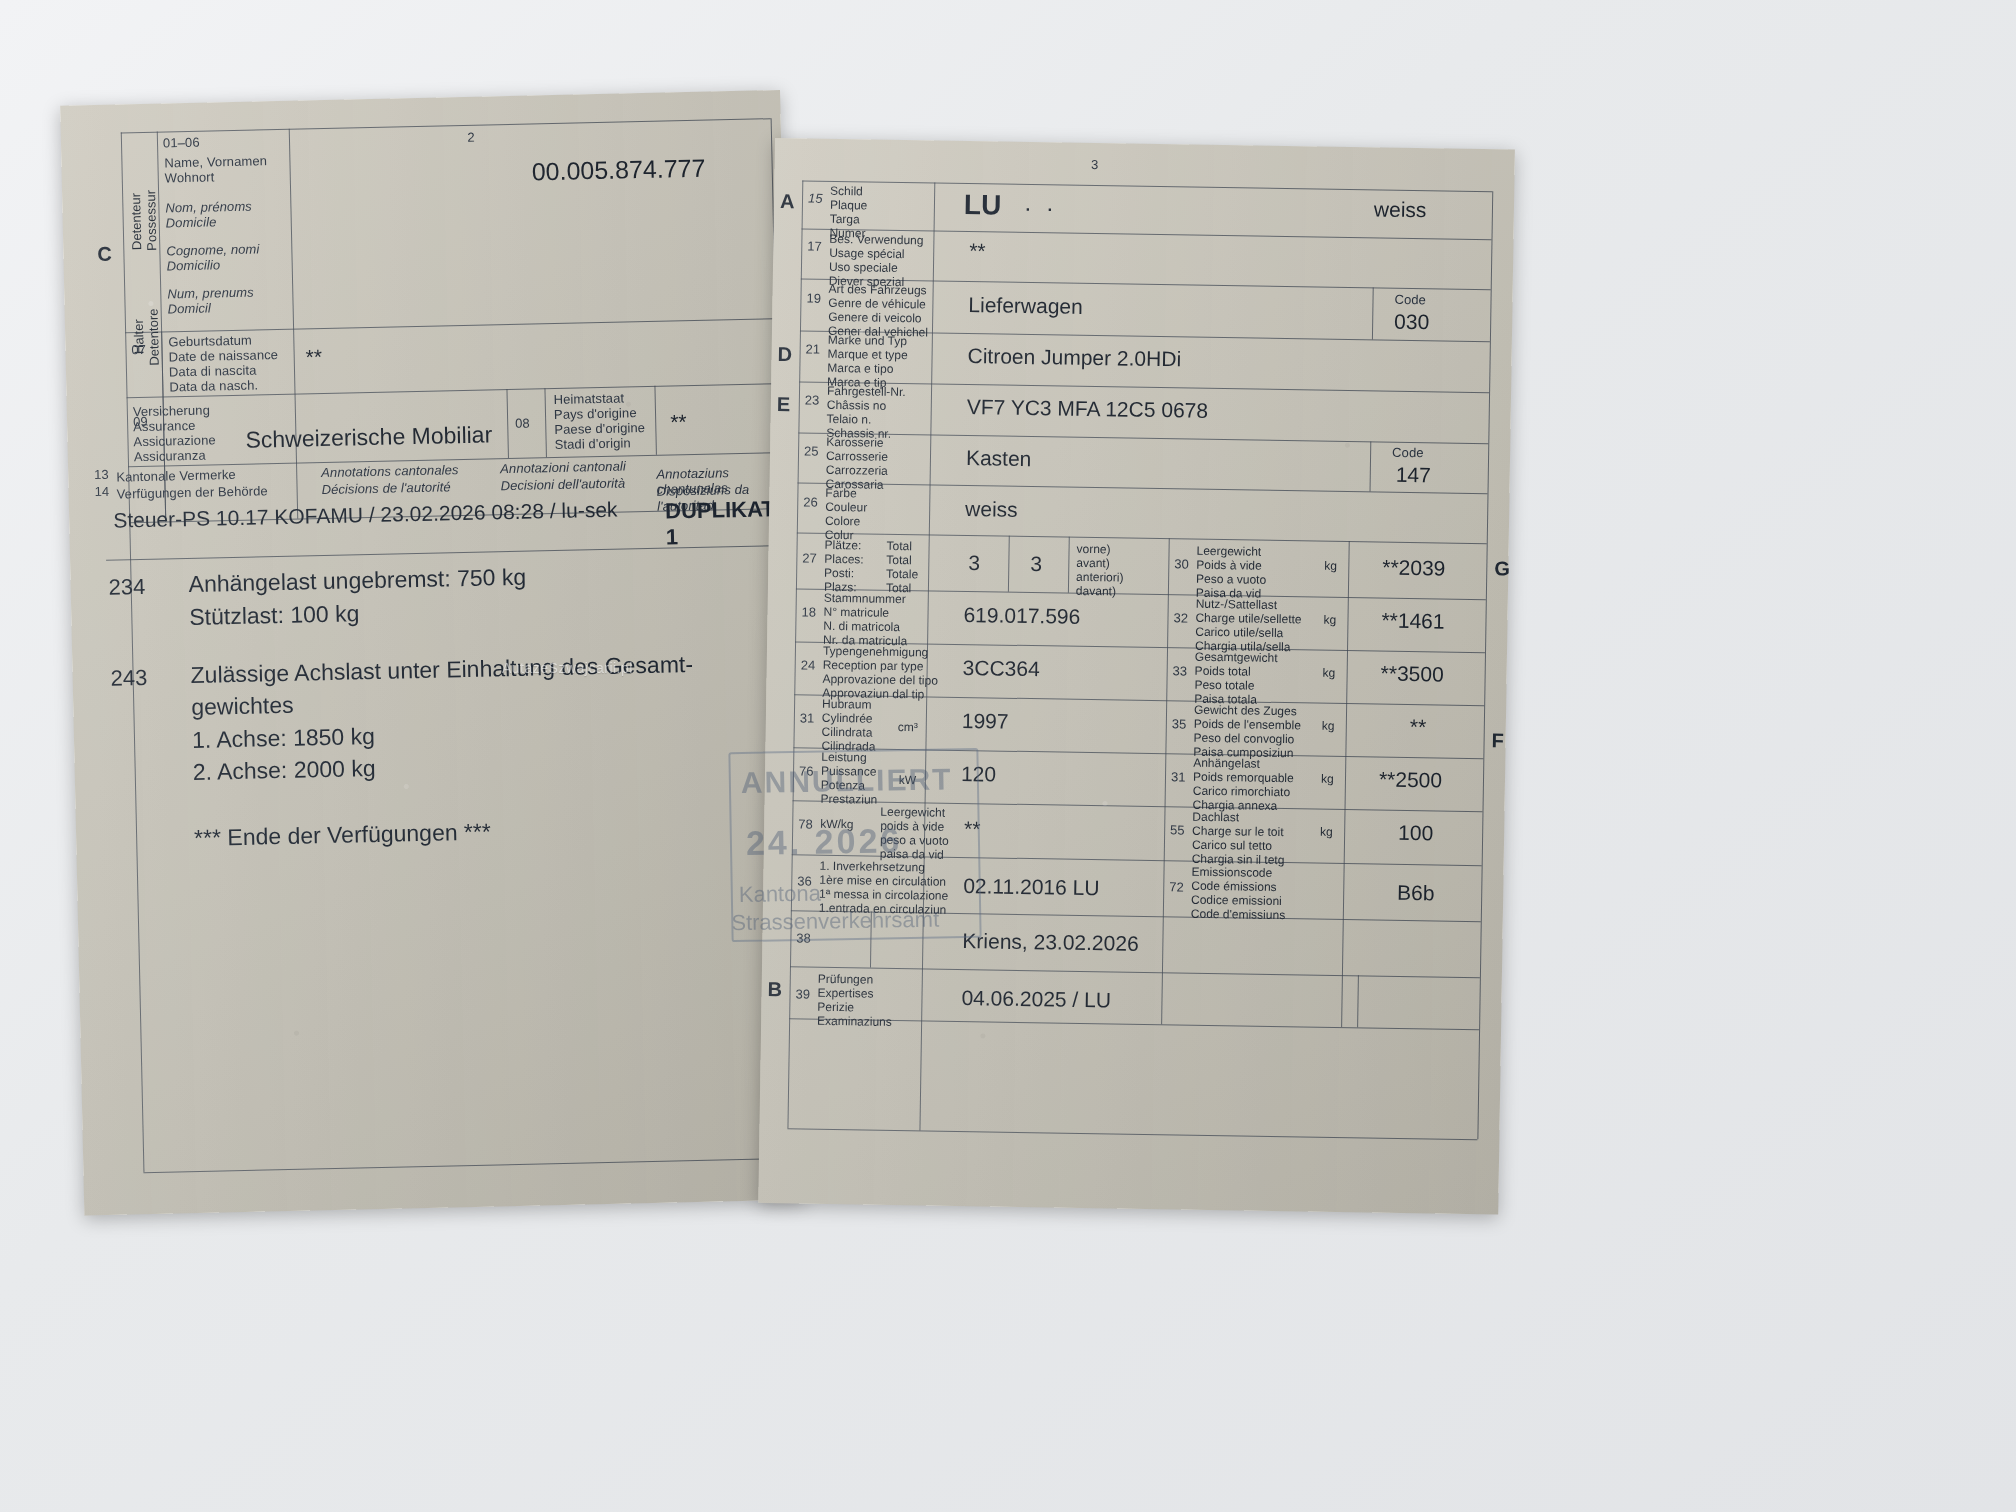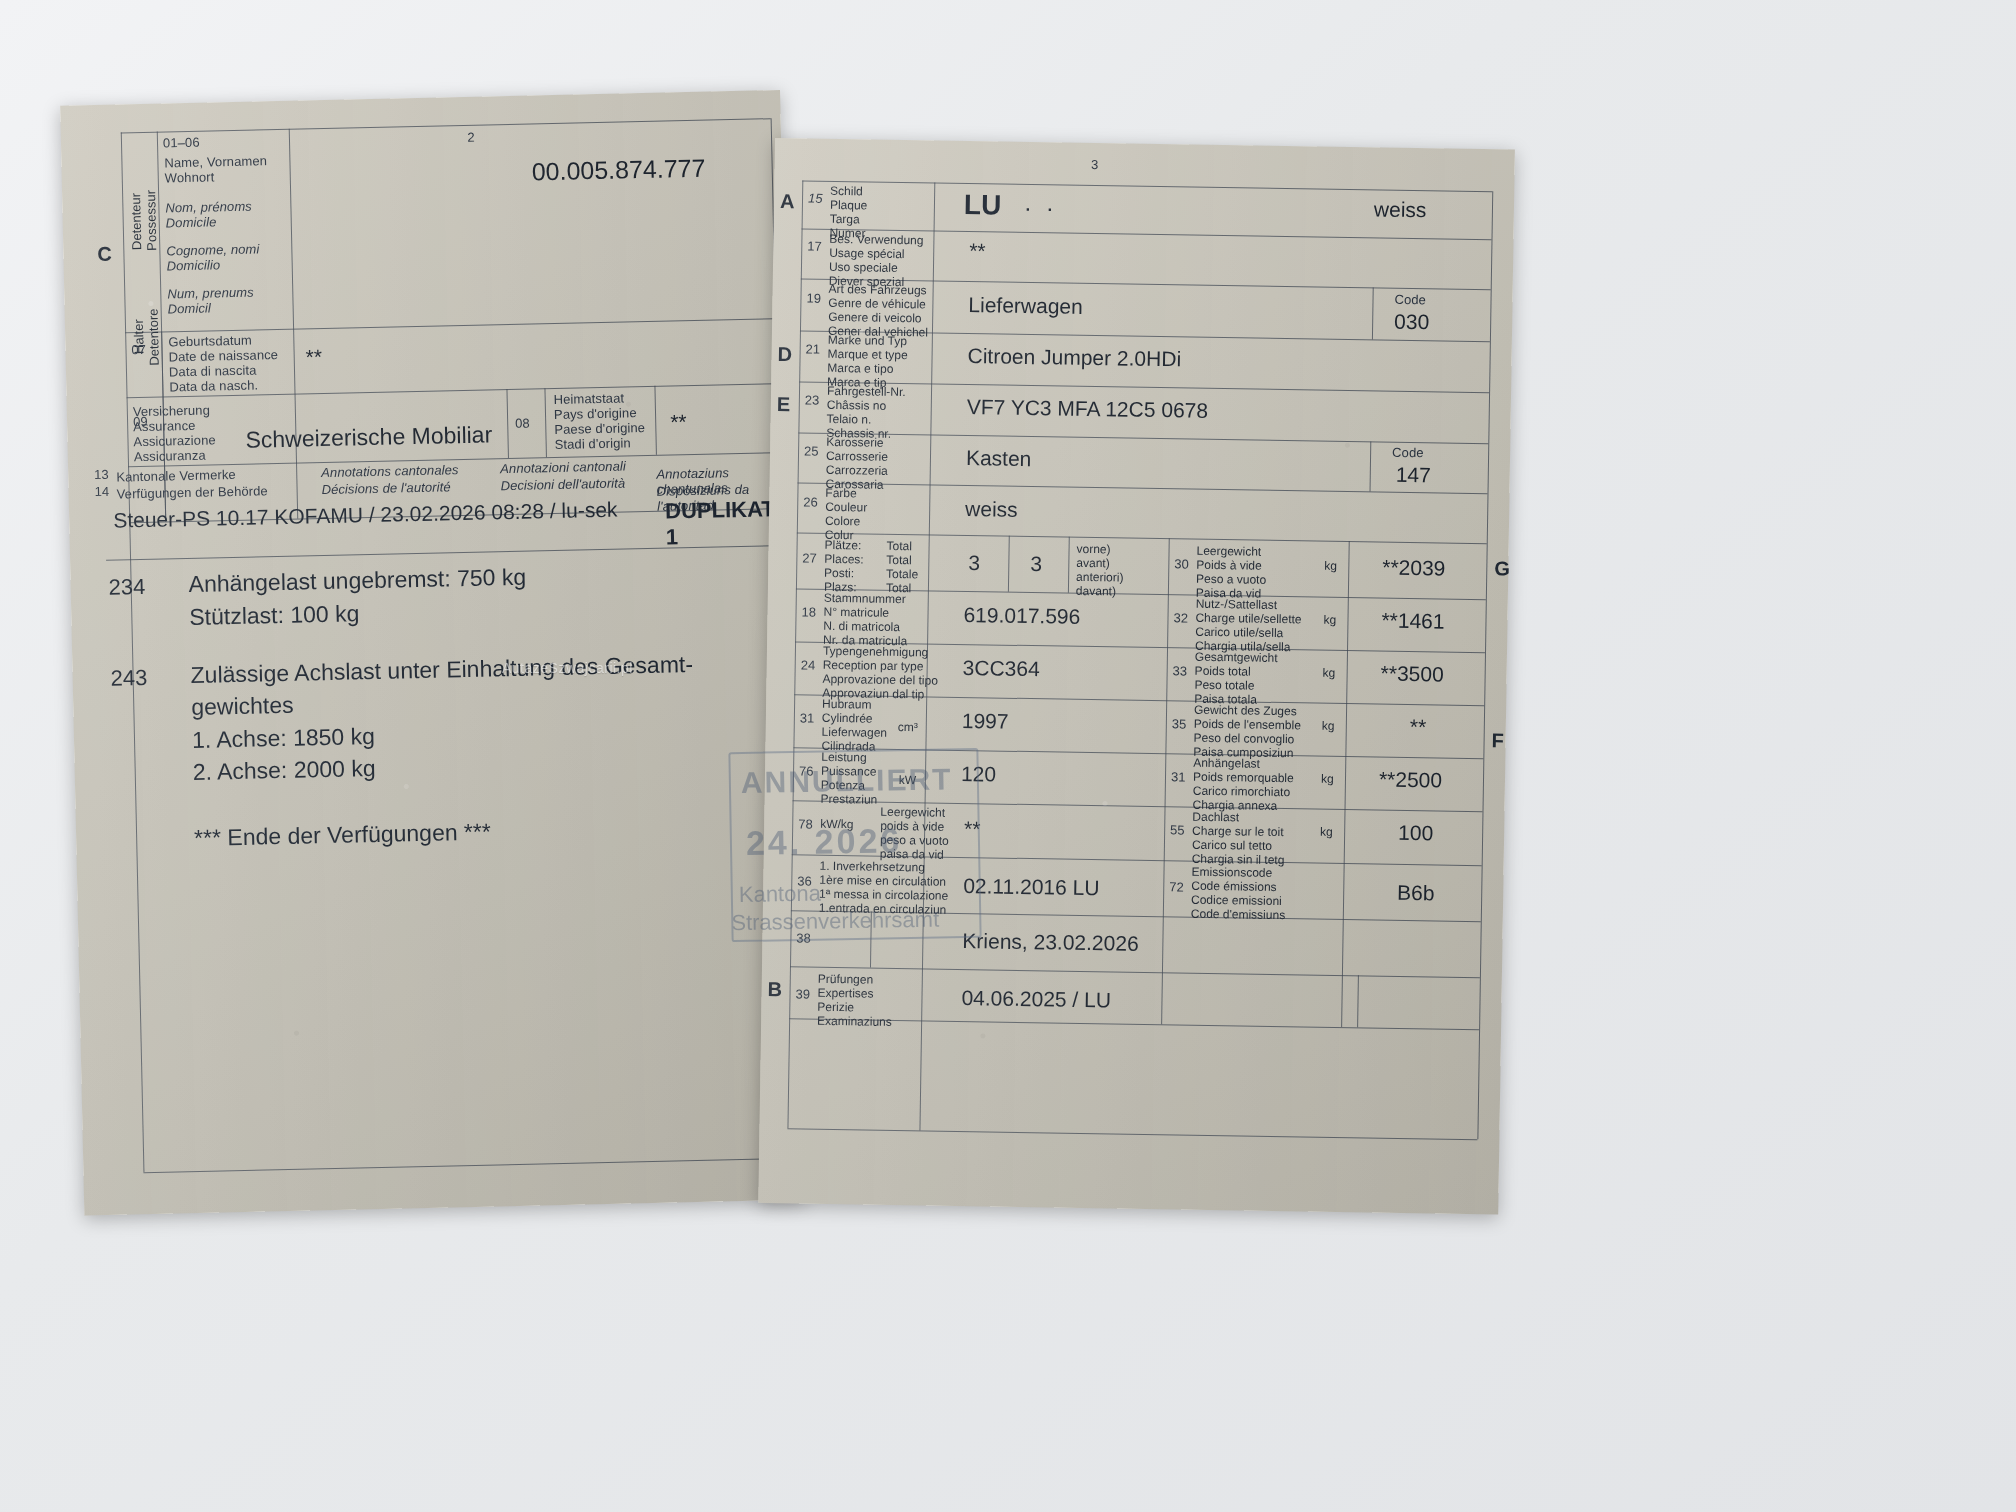--- a/index.html
+++ b/index.html
@@ -390,21 +390,21 @@
       <div class="ink num" style="left:34px; top:519px;">24</div>
       <div class="ink small-caps" style="left:56px; top:505px; white-space:pre;">Typengenehmigung
 Reception par type
 Approvazione del tipo
 Approvaziun dal tip</div>
       <div class="ink val" style="left:196px; top:515px;">3CC364</div>
 
       <div class="ink num" style="left:34px; top:572px;">31</div>
       <div class="ink small-caps" style="left:56px; top:558px; white-space:pre;">Hubraum
 Cylindrée
-Lieferwagen
+Cilindrata
 Cilindrada</div>
       <div class="ink small-caps" style="left:132px; top:580px;">cm³</div>
       <div class="ink val" style="left:196px; top:568px;">1997</div>
 
       <div class="ink num" style="left:34px; top:625px;">76</div>
       <div class="ink small-caps" style="left:56px; top:611px; white-space:pre;">Leistung
 Puissance
 Potenza
 Prestaziun</div>
       <div class="ink small-caps" style="left:134px; top:633px;">kW</div>

